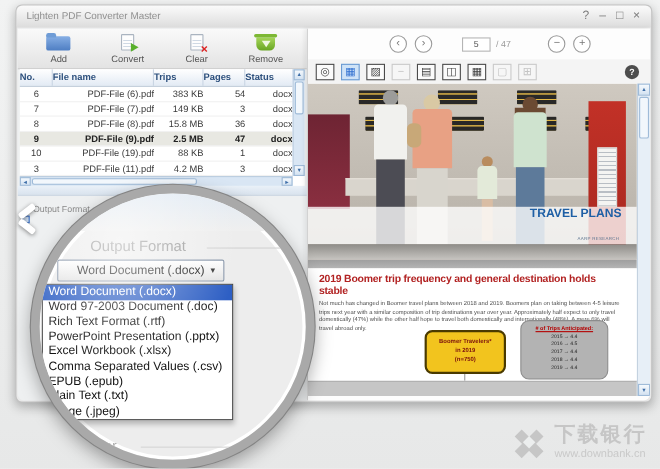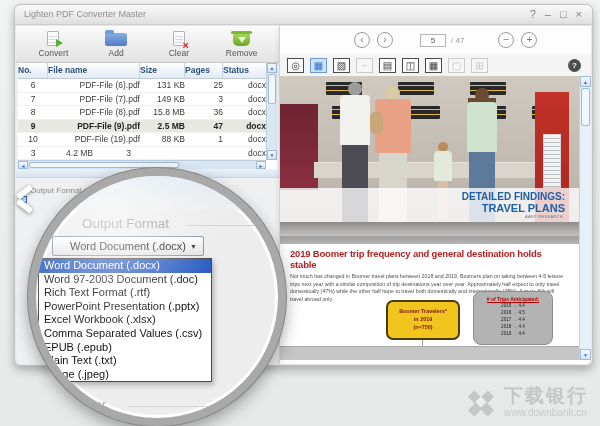--- a/index.html
+++ b/index.html
@@ -172,31 +172,31 @@
         <span>–</span>
         <span>□</span>
         <span>×</span>
       </div>
     </div>
 
     <div class="left-pane">
       <div class="toolbar">
         <div class="tbtn">
           <div class="ic">
+              <div class="ic-folder"></div>
+            </div>
+          <span class="lbl">Add</span>
+        </div>
+        <div class="tbtn">
+          <div class="ic">
               <div class="ic-page">
                 <span class="badge-arrow"></span>
               </div>
             </div>
           <span class="lbl">Convert</span>
-        </div>
-        <div class="tbtn">
-          <div class="ic">
-              <div class="ic-folder"></div>
-            </div>
-          <span class="lbl">Add</span>
         </div>
         <div class="tbtn">
           <div class="ic">
               <div class="ic-page">
                 <span class="badge-x">×</span>
               </div>
             </div>
           <span class="lbl">Clear</span>
         </div>
         <div class="tbtn">
@@ -204,30 +204,30 @@
               <div class="ic-bucket"></div>
             </div>
           <span class="lbl">Remove</span>
         </div>
       </div>
 
       <div class="ftable">
         <div class="thead">
           <div class="th c-no">No.</div>
           <div class="th c-name">File name</div>
-          <div class="th c-size">Size</div>
+          <div class="th c-size">Trips</div>
           <div class="th c-pages">Pages</div>
           <div class="th c-status">Status</div>
         </div>
         <div class="tbody">
           <div class="tr">
             <div class="td c-no">6</div>
             <div class="td c-name">PDF-File (6).pdf</div>
-            <div class="td c-size">131 KB</div>
-            <div class="td c-pages">25</div>
+            <div class="td c-size">383 KB</div>
+            <div class="td c-pages">54</div>
             <div class="td c-status">docx</div>
           </div>
           <div class="tr">
             <div class="td c-no">7</div>
             <div class="td c-name">PDF-File (7).pdf</div>
             <div class="td c-size">149 KB</div>
             <div class="td c-pages">3</div>
             <div class="td c-status">docx</div>
           </div>
           <div class="tr">
@@ -246,20 +246,21 @@
           </div>
           <div class="tr">
             <div class="td c-no">10</div>
             <div class="td c-name">PDF-File (19).pdf</div>
             <div class="td c-size">88 KB</div>
             <div class="td c-pages">1</div>
             <div class="td c-status">docx</div>
           </div>
           <div class="tr">
             <div class="td c-no">3</div>
+            <div class="td c-name">PDF-File (11).pdf</div>
             <div class="td c-size">4.2 MB</div>
             <div class="td c-pages">3</div>
             <div class="td c-status">docx</div>
           </div>
         </div>
         <div class="vscroll">
           <div class="sbtn up">▲</div>
           <div class="vthumb"></div>
           <div class="sbtn down">▼</div>
         </div>
@@ -333,21 +334,20 @@
             <div class="torso" style="left:2px;top:9px;width:18px;height:30px;background:#e3ead9"></div>
             <div class="legs" style="left:6px;top:39px;width:10px;height:38px;background:#d9bda4"></div>
           </div>
           <div class="fig" style="left:185px;top:12px;width:36px;height:134px">
             <div class="head" style="left:10px;top:0;width:14px;height:14px;background:#6b4a33"></div>
             <div class="torso" style="left:3px;top:10px;width:28px;height:26px;background:#6b4a33;border-radius:0 0 8px 8px"></div>
             <div class="torso" style="left:2px;top:14px;width:30px;height:50px;background:#cfe3cf"></div>
             <div class="legs" style="left:4px;top:64px;width:26px;height:70px;background:#5d7a9a"></div>
           </div>
           <div class="band">
-            <div class="l1">DETAILED FINDINGS:</div>
             <div class="l2">TRAVEL PLANS</div>
           </div>
           <div class="credit">AARP RESEARCH</div>
           <div class="floor"></div>
         </div>
 
         <div class="divider"></div>
 
         <div class="slide2">
           <div class="s2-head">2019 Boomer trip frequency and general destination holds stable</div>

